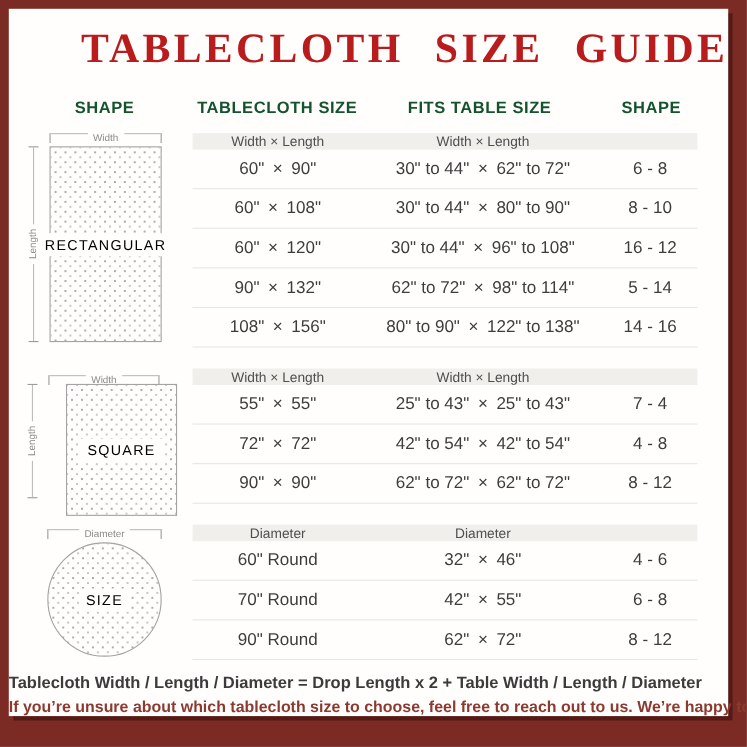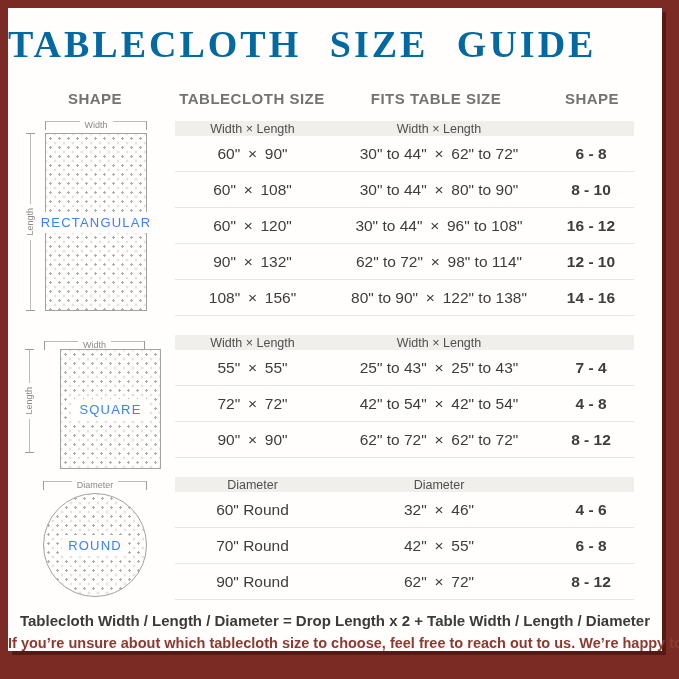--- a/index.html
+++ b/index.html
@@ -9,77 +9,77 @@
     font-family:"Liberation Sans","DejaVu Sans",sans-serif;
     overflow:hidden;
   }
   .panel{
     position:absolute;left:8px;top:8px;width:654px;height:643px;
     background:#fffefc;
     box-shadow:4px 4px 0 #551a15;
   }
   .title{
     position:absolute;left:0;top:14px;width:100%;margin:0;
-    text-align:left;
+    text-align:right;
     font-family:"Liberation Serif","DejaVu Serif",serif;
     font-weight:700;font-size:38px;letter-spacing:3px;word-spacing:16px;
-    color:#0369a1;
+    color:#b91c1c;
   }
   .colhead{
     position:absolute;top:82px;transform:translateX(-50%);
-    font-size:15px;font-weight:700;color:#737373;letter-spacing:.5px;
+    font-size:15px;font-weight:700;color:#14532d;letter-spacing:.5px;
     white-space:nowrap;
   }
   
   .tbl{position:absolute;left:167px;width:459px;}
   .band{
     display:flex;align-items:center;height:15px;background:#f0efec;
     font-size:12.5px;color:#4f4f4f;
   }
   .band span{display:block;text-align:center;}
   .row{display:flex;align-items:center;height:35px;border-bottom:1px solid #e7e6e3;}
   .cell{text-align:center;font-size:15.5px;color:#3d3d3d;white-space:nowrap;}
   .c1{width:155px;}
   .c2{width:218px;}
-  .c3{width:86px;font-weight:bold;}
+  .c3{width:86px;}
   
   .shape{
     position:absolute;border:1px solid #a3a3a3;
     display:flex;align-items:center;justify-content:center;
     background-image:
       radial-gradient(#a9adad 1px, transparent 1.25px),
       radial-gradient(#c3c7c7 0.9px, transparent 1.1px);
     background-size:9px 9px, 9px 9px;
     background-position:0 0, 4.5px 4.5px;
     box-sizing:border-box;
   }
   .shape.round{border-radius:50%;}
   .shape-label{
     background:#fffefc;padding:3px 6px;
-    font-size:13px;letter-spacing:1.2px;color:#3b82f6;white-space:nowrap;
+    font-size:13px;letter-spacing:1.2px;color:#000000;white-space:nowrap;
   }
   .hdim{
     position:absolute;display:flex;align-items:flex-start;height:9px;
     font-size:9px;color:#8a8a8a;
   }
   .hdim .tick{width:1px;height:9px;background:#9b9b9b;}
   .hdim .line{flex:1;height:1px;background:#bcbcbc;}
   .hdim .lbl{padding:0 5px;white-space:nowrap;line-height:9px;}
   .vdim{
     position:absolute;display:flex;flex-direction:column;align-items:center;width:10px;
   }
   .vdim .htick{height:1px;width:9px;background:#9b9b9b;}
   .vdim .vline{flex:1;width:1px;background:#bcbcbc;}
   .vdim .vlbl{
     writing-mode:vertical-rl;transform:rotate(180deg);
     font-size:9px;color:#8a8a8a;padding:4px 0;white-space:nowrap;
   }
   
   .footer-formula{
-    position:absolute;left:0;top:604px;width:100%;text-align:center;
+    position:absolute;left:0;top:604px;width:100%;
     font-size:15px;font-weight:700;color:#3b3b3b;white-space:nowrap;
   }
   .footer-note{
     position:absolute;left:0;top:627px;width:100%;text-align:center;
     font-size:14.5px;font-weight:700;color:#8b3a31;white-space:nowrap;
   }
 </style>
 </head>
 <body>
 
@@ -127,21 +127,21 @@
       <div class="cell c3">8 - 10</div>
     </div>
     <div class="row">
       <div class="cell c1">60" × 120"</div>
       <div class="cell c2">30" to 44" × 96" to 108"</div>
       <div class="cell c3">16 - 12</div>
     </div>
     <div class="row">
       <div class="cell c1">90" × 132"</div>
       <div class="cell c2">62" to 72" × 98" to 114"</div>
-      <div class="cell c3">12 - 10</div>
+      <div class="cell c3">5 - 14</div>
     </div>
     <div class="row">
       <div class="cell c1">108" × 156"</div>
       <div class="cell c2">80" to 90" × 122" to 138"</div>
       <div class="cell c3">14 - 16</div>
     </div>
   </div>
 
   <div class="hdim" style="left:36px;top:333px;width:101px">
     <span class="tick"></span>
@@ -185,21 +185,21 @@
   </div>
 
   <div class="hdim" style="left:35px;top:473px;width:104px">
     <span class="tick"></span>
       <span class="line"></span>
     <span class="lbl">Diameter</span>
     <span class="line"></span>
       <span class="tick"></span>
   </div>
   <div class="shape round" style="left:35px;top:485px;width:104px;height:104px">
-    <span class="shape-label">ROUND</span>
+    <span class="shape-label">SIZE</span>
   </div>
 
   <div class="tbl" style="top:469px">
     <div class="band">
       <span class="c1">Diameter</span>
       <span class="c2">Diameter</span>
       <span class="c3"></span>
     </div>
     <div class="row">
       <div class="cell c1">60" Round</div>

